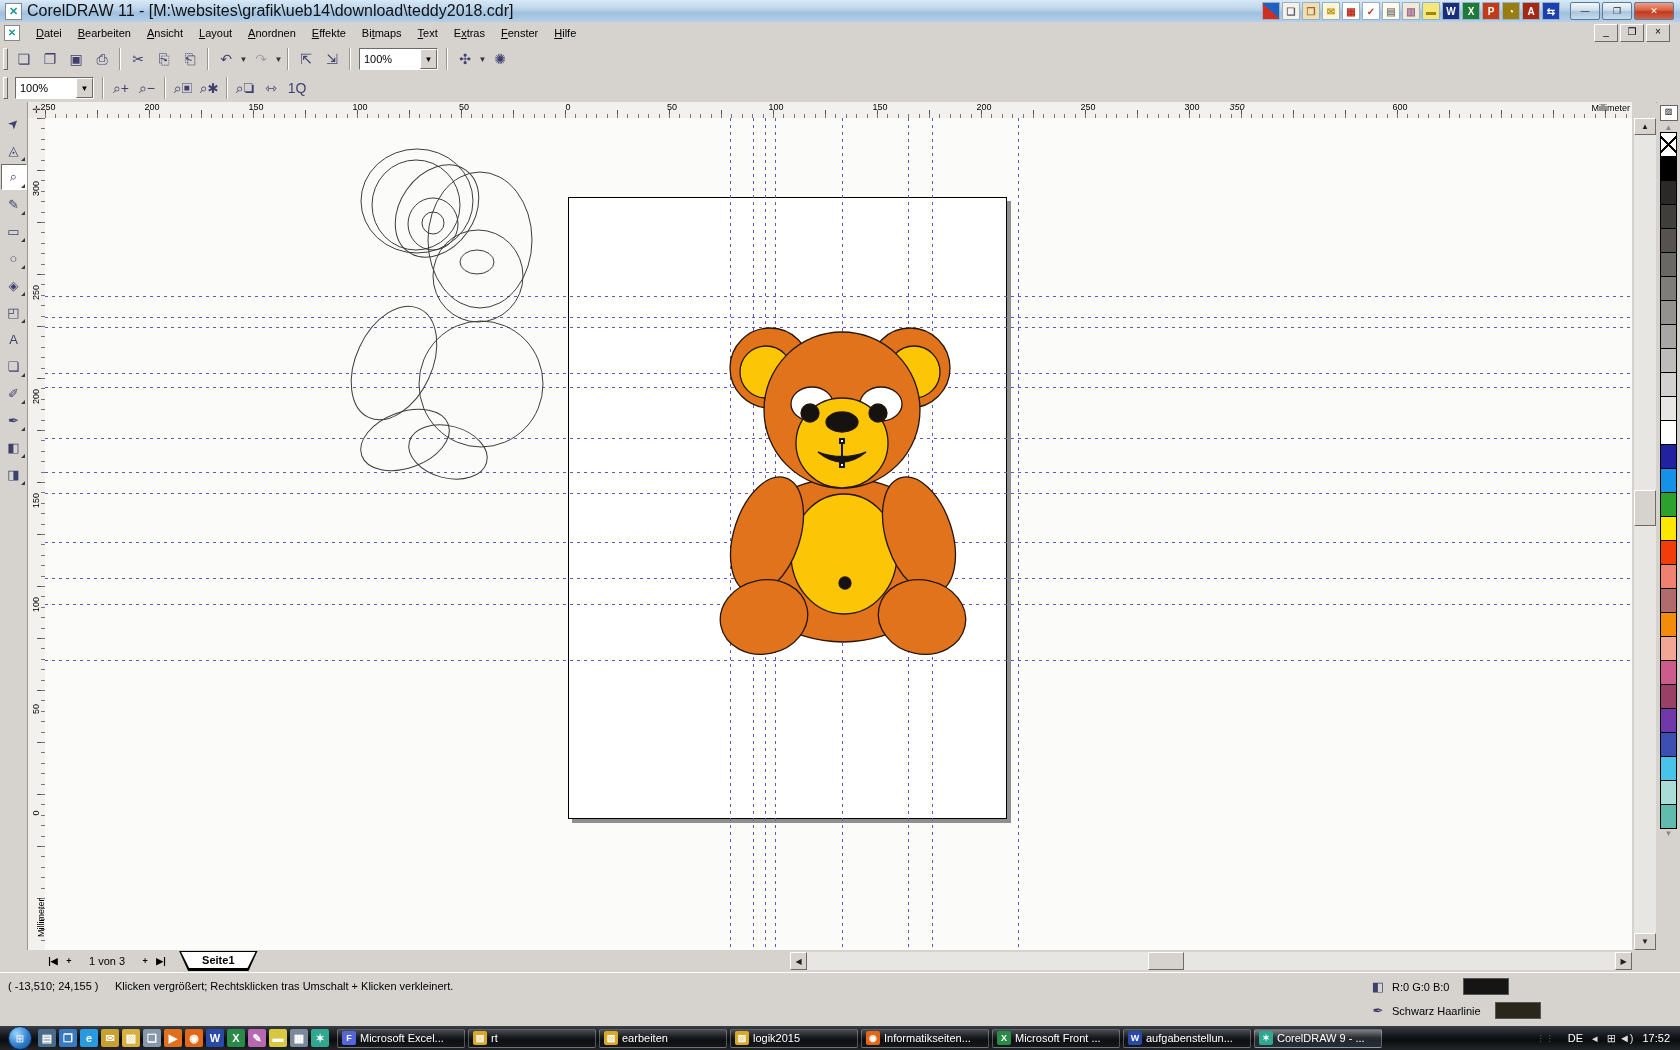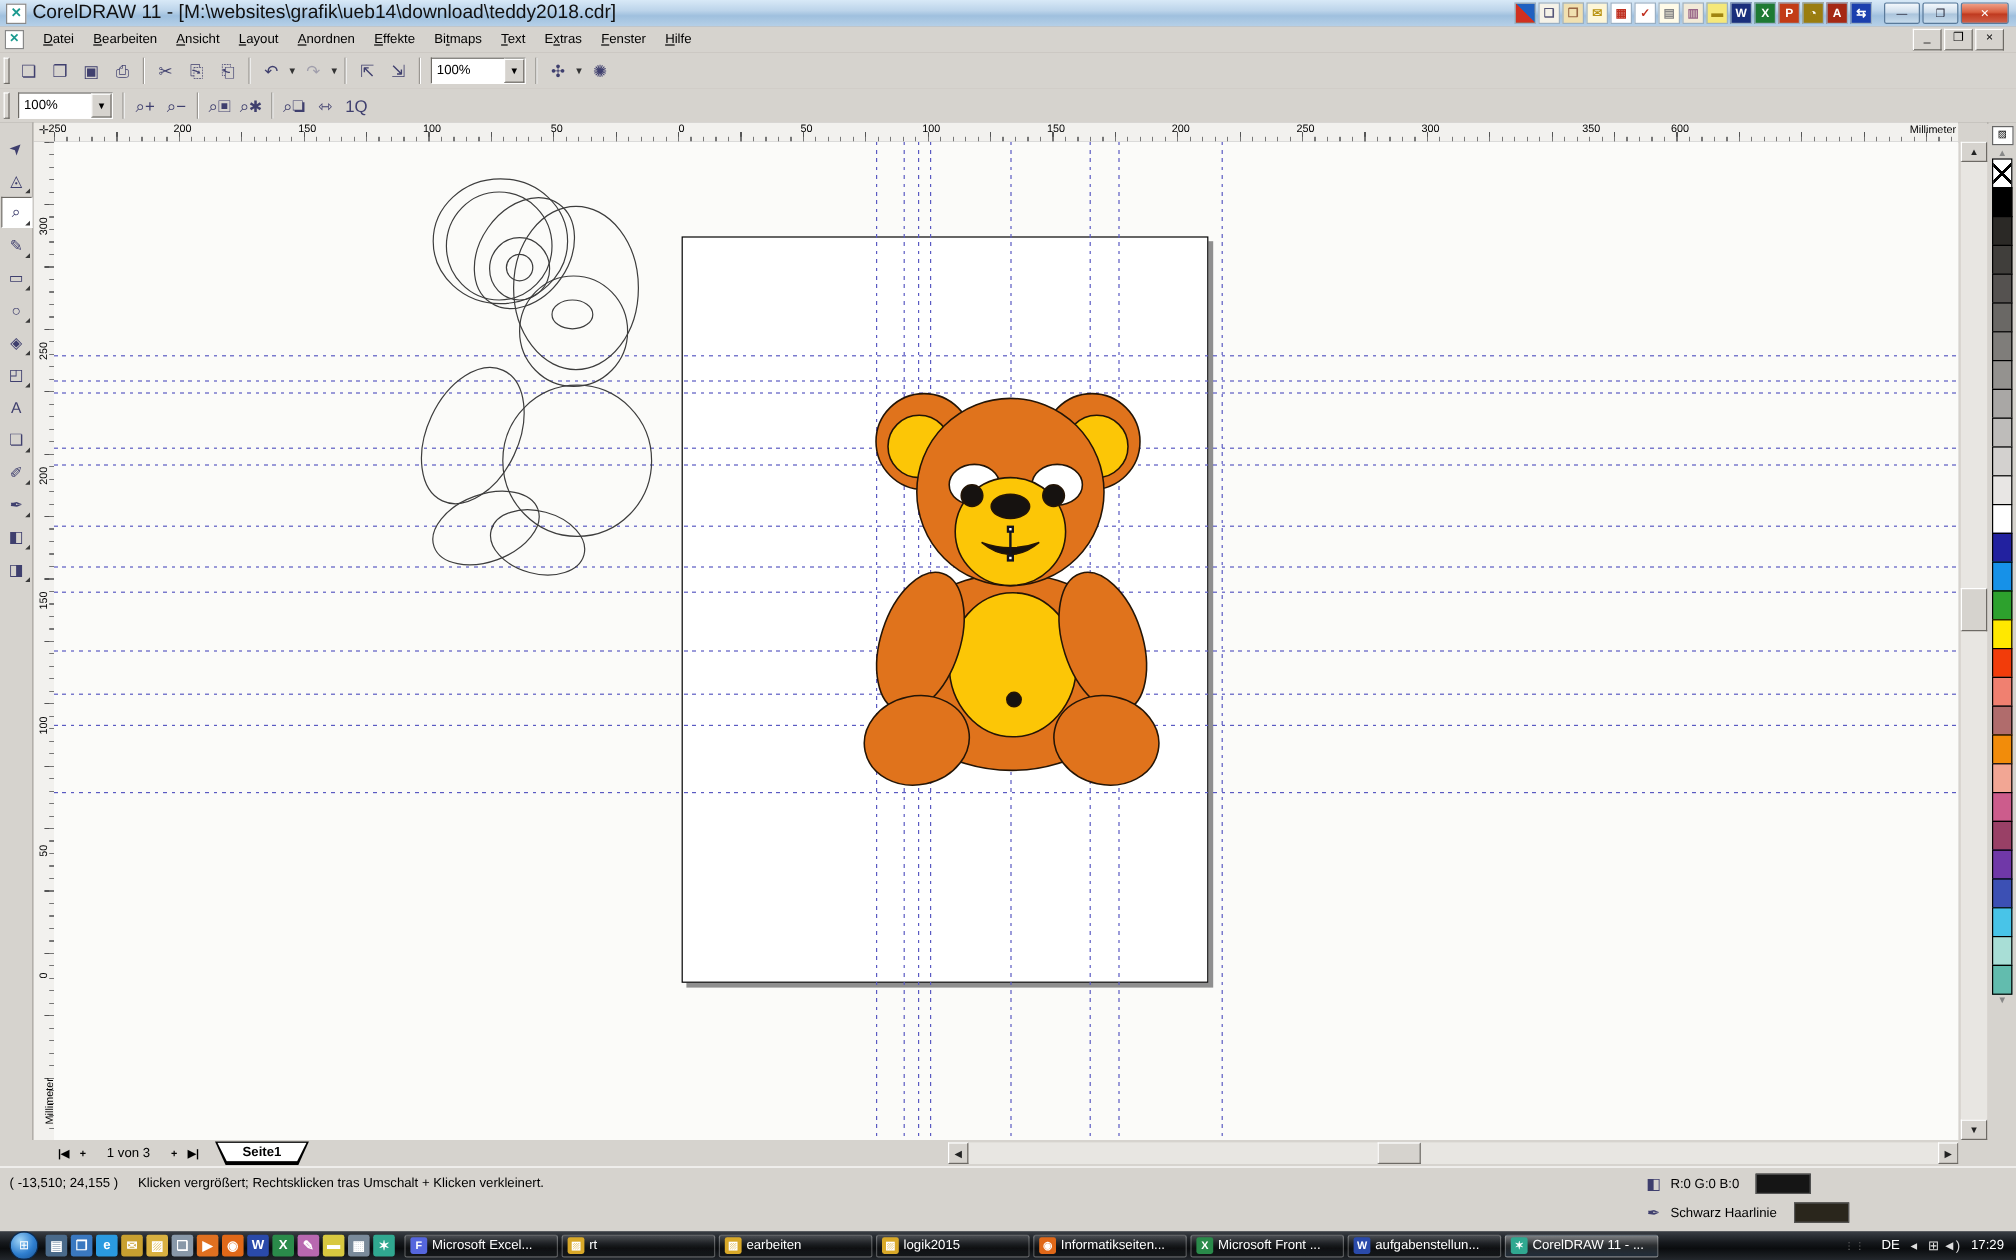--- a/index.html
+++ b/index.html
@@ -296,21 +296,21 @@
       <span class="hrl" style="left: 211px;">150</span>
       <span class="hrl" style="left: 315px;">100</span>
       <span class="hrl" style="left: 419px;">50</span>
       <span class="hrl" style="left: 523px;">0</span>
       <span class="hrl" style="left: 627px;">50</span>
       <span class="hrl" style="left: 731px;">100</span>
       <span class="hrl" style="left: 835px;">150</span>
       <span class="hrl" style="left: 939px;">200</span>
       <span class="hrl" style="left: 1043px;">250</span>
       <span class="hrl" style="left: 1147px;">300</span>
-      <span class="hrl" style="left: 1281px;">350</span>
+      <span class="hrl" style="left: 1192px; font-style: italic;">350</span>
       <span class="hrl" style="left: 1355px;">600</span>
     </div>
   <div id="vruler">
     <span class="unit">Millimeter</span>
   <span class="vrl" style="top: 66px;">300</span>
       <span class="vrl" style="top: 170px;">250</span>
       <span class="vrl" style="top: 274px;">200</span>
       <span class="vrl" style="top: 378px;">150</span>
       <span class="vrl" style="top: 482px;">100</span>
       <span class="vrl" style="top: 586px;">50</span>
@@ -507,25 +507,25 @@
         <div class="tkbtn">
           <span class="ic" style="background: rgb(42, 138, 74);">X</span>
           <span>Microsoft Front ...</span>
         </div>
         <div class="tkbtn">
           <span class="ic" style="background: rgb(42, 74, 170);">W</span>
           <span>aufgabenstellun...</span>
         </div>
         <div class="tkbtn active">
           <span class="ic" style="background: rgb(48, 168, 144);">✶</span>
-          <span>CorelDRAW 11 - ...</span>
+          <span>CorelDRAW 9 - ...</span>
         </div>
       </div>
     <div id="tray">
       <span class="tdots">⋮⋮</span>
       <span>DE</span>
       <span class="tic">◂</span>
       <span class="tic" id="tray-icons">⊞ ◄)</span>
-      <span>17:29</span>
+      <span>17:52</span>
     </div>
   </div>
 
 </div>
 
 </body></html>

